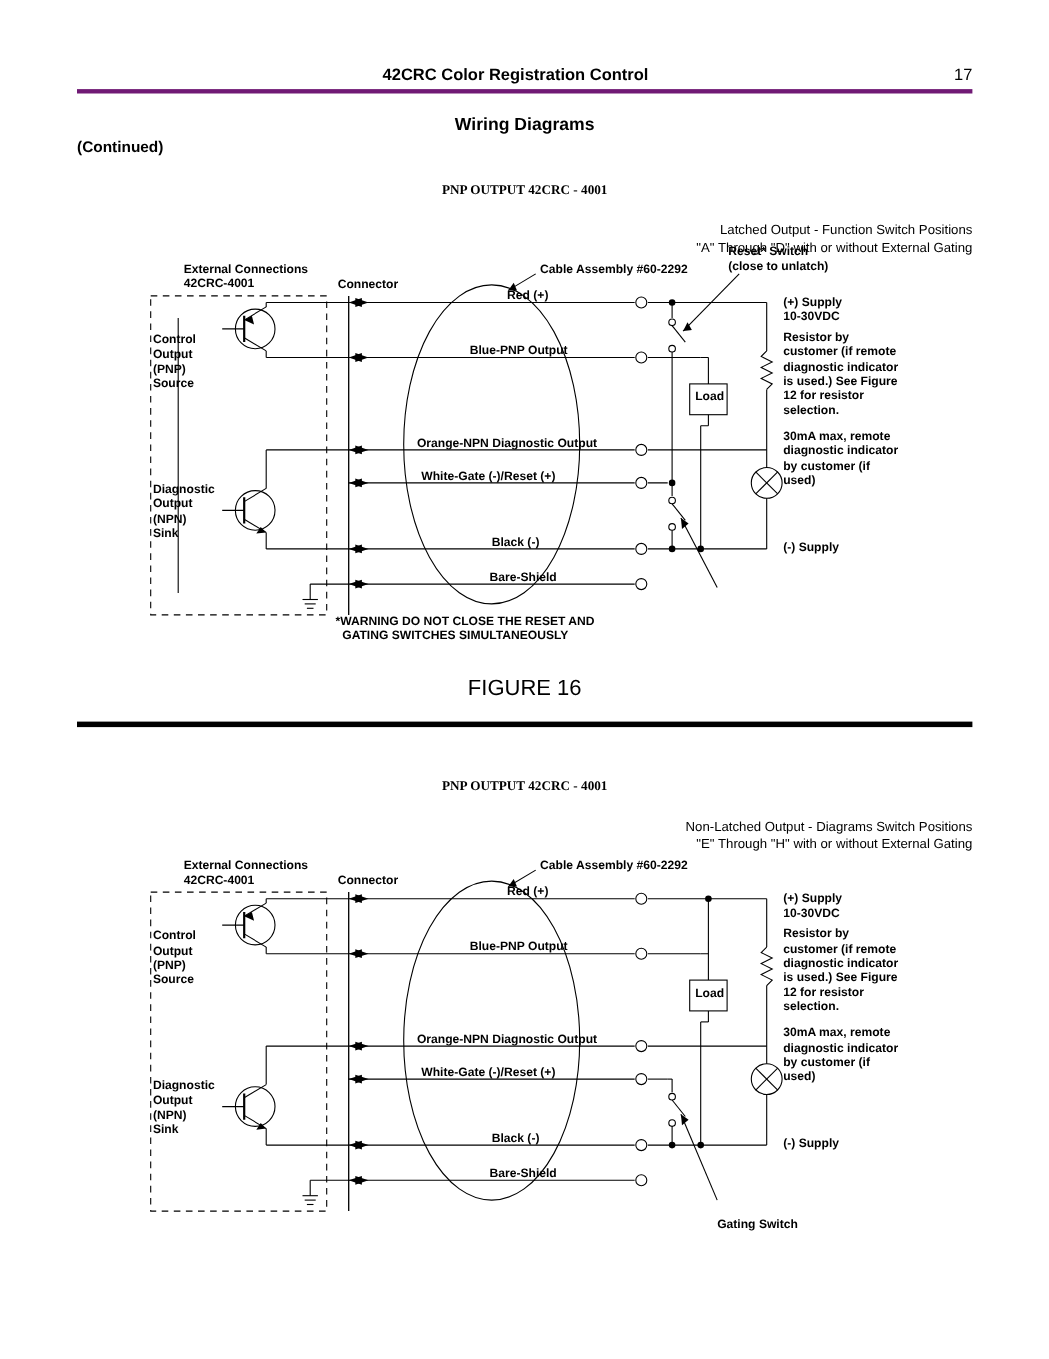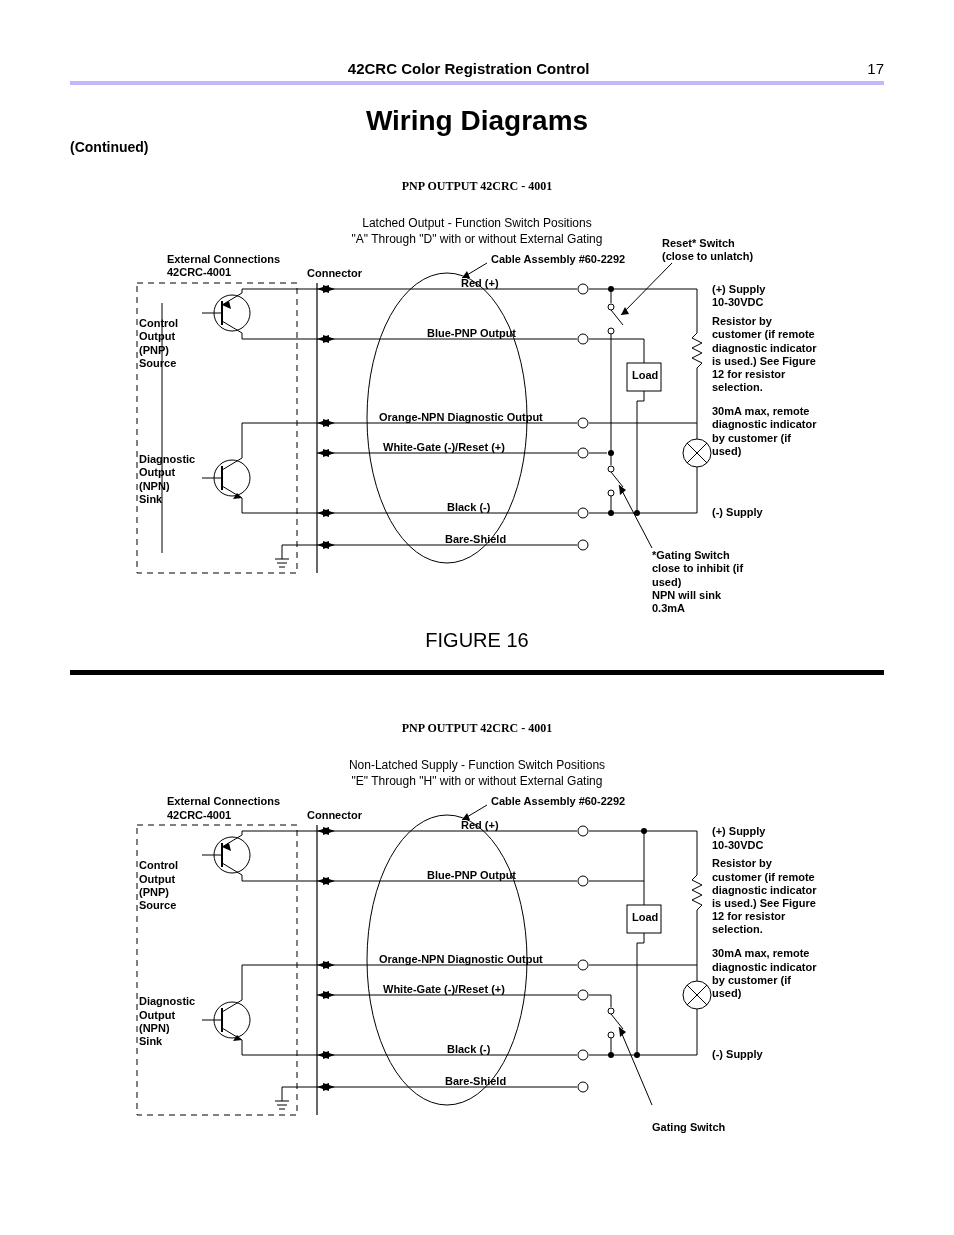--- a/index.html
+++ b/index.html
@@ -10,54 +10,54 @@
     width: 954px;
   }
   .page {
     width: 954px;
     box-sizing: border-box;
     padding: 60px 70px 0 70px;
   }
   .header-row {
     display: flex;
     align-items: baseline;
-    border-bottom: 4px solid #c4b5fd;
+    border-bottom: 4px solid #701a75;
     padding-bottom: 4px;
   }
   .header-title {
     flex: 1;
     text-align: center;
     font-size: 15px;
     font-weight: bold;
   }
   .page-num {
     font-size: 15px;
     font-weight: normal;
   }
   .section-title {
     text-align: center;
-    font-size: 28px;
+    font-size: 16px;
     font-weight: bold;
     margin-top: 20px;
   }
   .section-sub {
     text-align: left;
     font-size: 14px;
     font-weight: bold;
     margin-top: 2px;
   }
   .subheading {
     text-align: center;
     font-size: 12px;
     font-weight: bold;
     margin-top: 24px;
     font-family: Liberation Serif, serif;
   }
   .optdescr {
-    text-align: center;
+    text-align: right;
     font-size: 12px;
     margin-top: 22px;
     line-height: 1.3;
   }
   .diagram-wrap {
     position: relative;
     width: 740px;
     height: 370px;
     margin: 6px auto 0 auto;
   }
@@ -250,32 +250,32 @@
 
     <div class="lbl" style="left:525px; top:116px;">Load</div>
 
     <div class="lbl" style="left:555px; top:-16px; white-space:pre;">Reset* Switch
 (close to unlatch)</div>
     <div class="lbl" style="left:605px; top:30px; white-space:pre;">(+) Supply
 10-30VDC</div>
     <div class="lbl" style="left:605px; top:62px; width:110px;">Resistor by customer (if remote diagnostic indicator is used.) See Figure 12 for resistor selection.</div>
     <div class="lbl" style="left:605px; top:152px; width:110px;">30mA max, remote diagnostic indicator by customer (if used)</div>
     <div class="lbl" style="left:605px; top:253px;">(-) Supply</div>
-    <div class="lbl" style="left:545px; top:296px; width:100px; white-space:pre-line;">*Gating Switch close to inhibit (if used)
-NPN will sink 0.3mA</div>
-
+
+    <div class="lbl" style="left:198px; top:320px; white-space:pre;">*WARNING DO NOT CLOSE THE RESET AND
+  GATING SWITCHES SIMULTANEOUSLY</div>
   </div>
 
   <div class="figcap">FIGURE 16</div>
 
   <div class="divider"></div>
 
   <div class="subheading" style="margin-top:0;">PNP OUTPUT 42CRC - 4001</div>
   <div class="optdescr">
-    <span>Non-Latched Supply - Function Switch Positions</span><br>
+    <span>Non-Latched Output - Diagrams Switch Positions</span><br>
     <span>"E" Through "H"  with or without External Gating</span>
   </div>
 
   <div class="diagram-wrap" style="height:340px; overflow:hidden;">
     <svg width="740" height="340">
       <rect x="30" y="30" width="160" height="290" fill="none" stroke="#000" stroke-width="1" stroke-dasharray="6,5"></rect>
       <line x1="210" y1="30" x2="210" y2="320" stroke="#000" stroke-width="1.2"></line>
 
       <line x1="95" y1="60" x2="115" y2="60" stroke="#000"></line>
       <line x1="115" y1="48" x2="115" y2="72" stroke="#000" stroke-width="2"></line>

